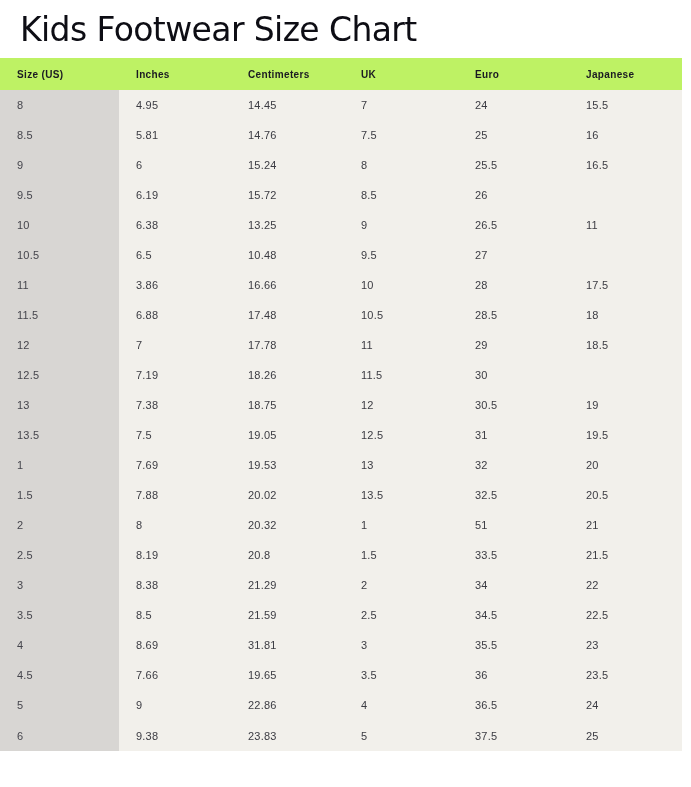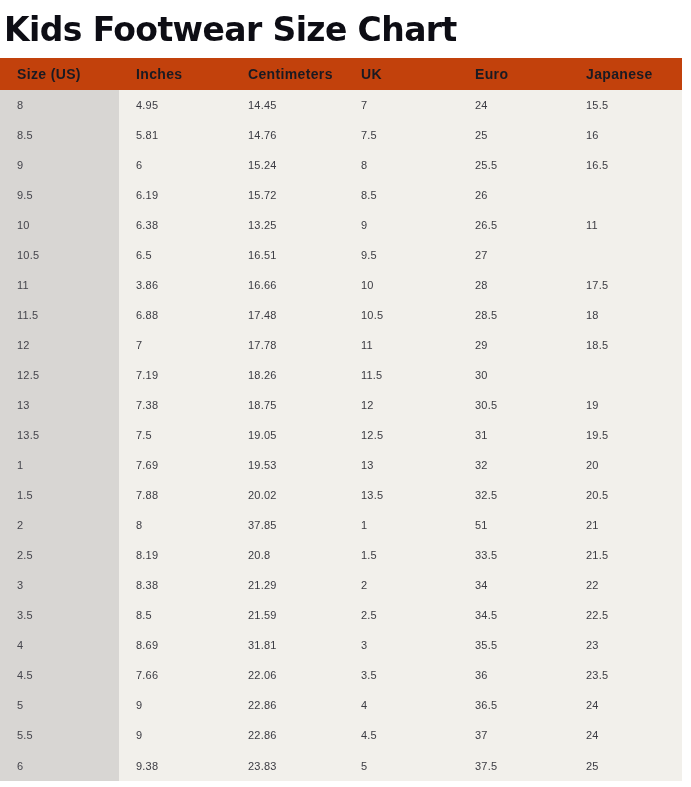--- a/index.html
+++ b/index.html
@@ -15,24 +15,24 @@
   }
   .page {
     position: relative;
     width: 691px;
     height: 787px;
     background: #ffffff;
     box-sizing: border-box;
   }
   .page-title {
     margin: 0;
-    padding: 9px 0 0 4px;
+    padding: 9px 0 0 20px;
     font-family: "DejaVu Sans", sans-serif;
     font-size: 33px;
-    font-weight: 700;
+    font-weight: 400;
     letter-spacing: -0.6px;
     color: #0d0d14;
     line-height: 42px;
     white-space: nowrap;
   }
   .table-wrap {
     margin: 7px 9px 0 0;
     width: 682px;
     background: #f2f0eb;
   }
@@ -43,23 +43,23 @@
     background: #f2f0eb;
   }
   table.size-chart col.c-size { width: 119px; }
   table.size-chart col.c-in   { width: 112px; }
   table.size-chart col.c-cm   { width: 113px; }
   table.size-chart col.c-uk   { width: 114px; }
   table.size-chart col.c-eu   { width: 111px; }
   table.size-chart col.c-jp   { width: 113px; }
 
   table.size-chart thead th {
-    background: #c2410c;
+    background: #bef264;
     color: #1a1a22;
-    font-size: 14px;
+    font-size: 10px;
     font-weight: 700;
     letter-spacing: 0.35px;
     text-align: left;
     padding: 0 0 0 17px;
     height: 32px;
     vertical-align: middle;
     white-space: nowrap;
   }
   table.size-chart tbody td {
     font-size: 11px;
@@ -145,21 +145,21 @@
             <td class="col-size">10</td>
             <td>6.38</td>
             <td>13.25</td>
             <td>9</td>
             <td>26.5</td>
             <td>11</td>
           </tr>
           <tr>
             <td class="col-size">10.5</td>
             <td>6.5</td>
-            <td>16.51</td>
+            <td>10.48</td>
             <td>9.5</td>
             <td>27</td>
             <td></td>
           </tr>
           <tr>
             <td class="col-size">11</td>
             <td>3.86</td>
             <td>16.66</td>
             <td>10</td>
             <td>28</td>
@@ -217,21 +217,21 @@
             <td class="col-size">1.5</td>
             <td>7.88</td>
             <td>20.02</td>
             <td>13.5</td>
             <td>32.5</td>
             <td>20.5</td>
           </tr>
           <tr>
             <td class="col-size">2</td>
             <td>8</td>
-            <td>37.85</td>
+            <td>20.32</td>
             <td>1</td>
             <td>51</td>
             <td>21</td>
           </tr>
           <tr>
             <td class="col-size">2.5</td>
             <td>8.19</td>
             <td>20.8</td>
             <td>1.5</td>
             <td>33.5</td>
@@ -257,42 +257,34 @@
             <td class="col-size">4</td>
             <td>8.69</td>
             <td>31.81</td>
             <td>3</td>
             <td>35.5</td>
             <td>23</td>
           </tr>
           <tr>
             <td class="col-size">4.5</td>
             <td>7.66</td>
-            <td>22.06</td>
+            <td>19.65</td>
             <td>3.5</td>
             <td>36</td>
             <td>23.5</td>
           </tr>
           <tr>
             <td class="col-size">5</td>
             <td>9</td>
             <td>22.86</td>
             <td>4</td>
             <td>36.5</td>
             <td>24</td>
           </tr>
           <tr>
-            <td class="col-size">5.5</td>
-            <td>9</td>
-            <td>22.86</td>
-            <td>4.5</td>
-            <td>37</td>
-            <td>24</td>
-          </tr>
-          <tr>
             <td class="col-size">6</td>
             <td>9.38</td>
             <td>23.83</td>
             <td>5</td>
             <td>37.5</td>
             <td>25</td>
           </tr>
         </tbody>
     </table>
   </div>

